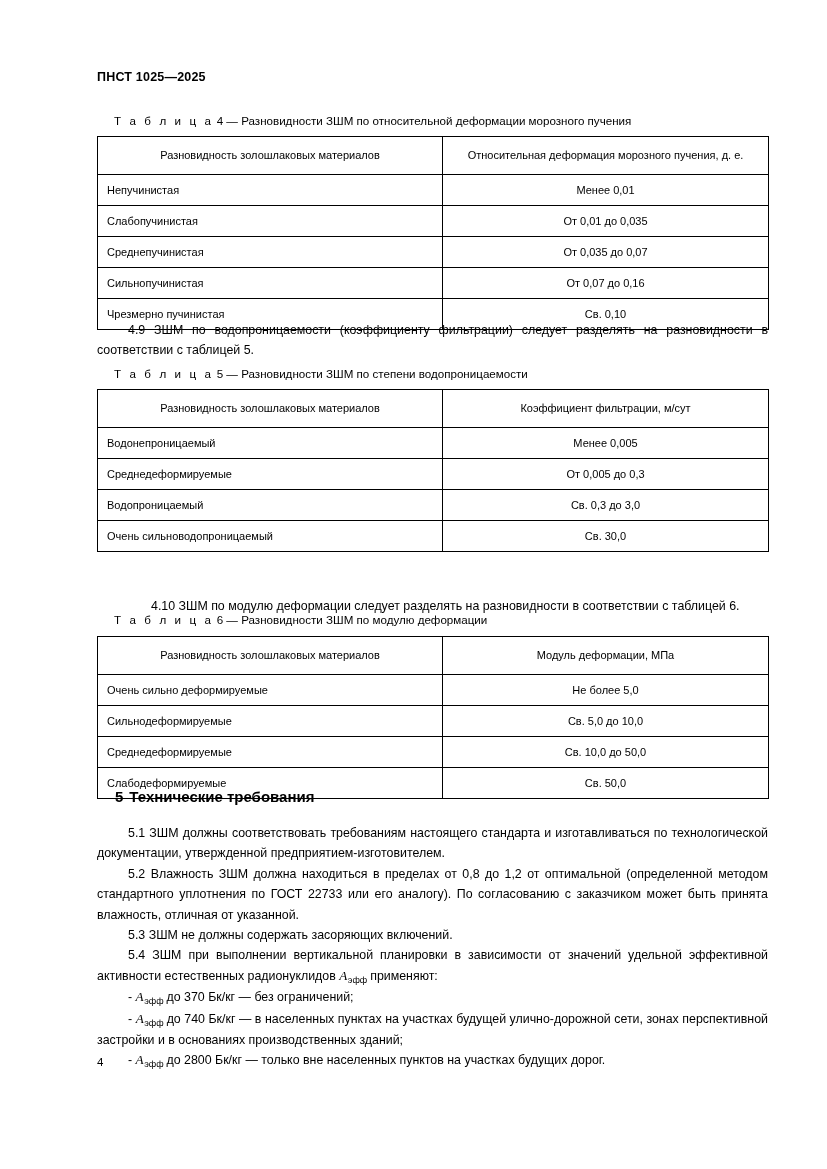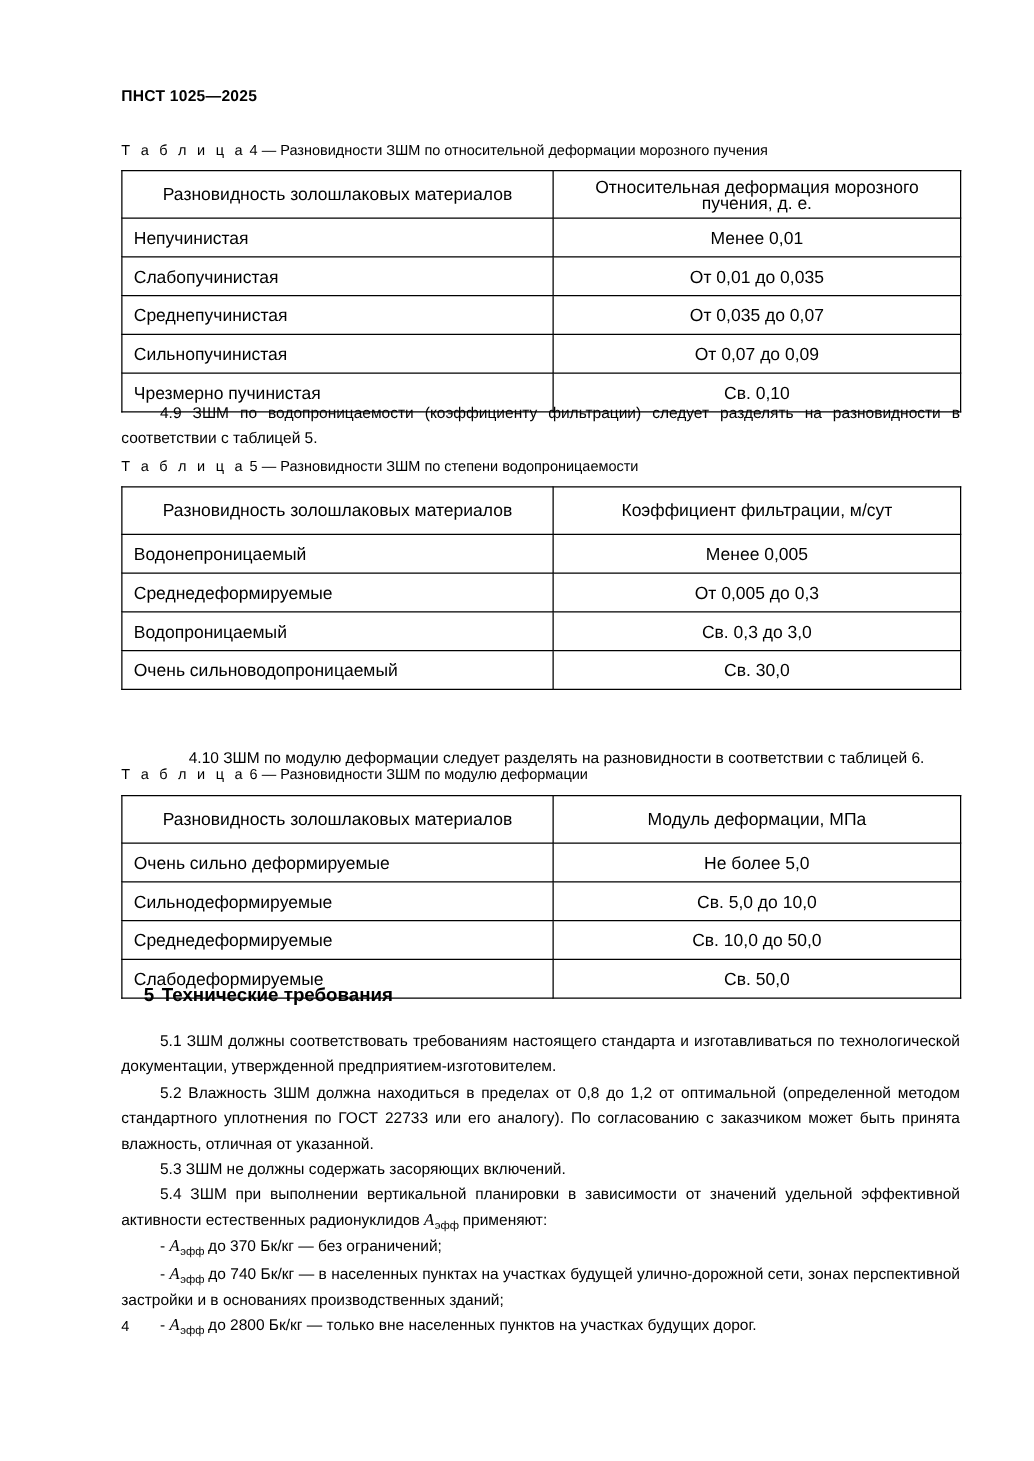--- a/index.html
+++ b/index.html
@@ -32,34 +32,35 @@
     font-weight: bold;
     letter-spacing: 0.2px;
     white-space: nowrap;
   }
 
   
   .table-caption {
     font-size: 11.6px;
     line-height: 14px;
     white-space: nowrap;
+    margin-left: 17px;
   }
   .table-caption .tcap-word {
     letter-spacing: 2.6px;
   }
   .table-caption .tcap-num {
     margin-left: 3px;
   }
 
   
   table.doc-table {
     border-collapse: collapse;
     width: 671px;
     table-layout: fixed;
-    font-size: 14px;
+    font-size: 11px;
   }
   table.doc-table col.c-name { width: 345px; }
   table.doc-table col.c-val  { width: 326px; }
 
   table.doc-table th,
   table.doc-table td {
     border: 1px solid #000000;
     padding: 0;
     vertical-align: middle;
     font-weight: normal;
@@ -173,21 +174,21 @@
         <tr>
           <td class="cell-name">Слабопучинистая</td>
           <td class="cell-val">От 0,01 до 0,035</td>
         </tr>
         <tr>
           <td class="cell-name">Среднепучинистая</td>
           <td class="cell-val">От 0,035 до 0,07</td>
         </tr>
         <tr>
           <td class="cell-name">Сильнопучинистая</td>
-          <td class="cell-val">От 0,07 до 0,09</td>
+          <td class="cell-val">От 0,07 до 0,16</td>
         </tr>
         <tr>
           <td class="cell-name">Чрезмерно пучинистая</td>
           <td class="cell-val">Св. 0,10</td>
         </tr>
       </tbody>
     </table>
   </div>
 
   <div class="blk" id="p-49">

